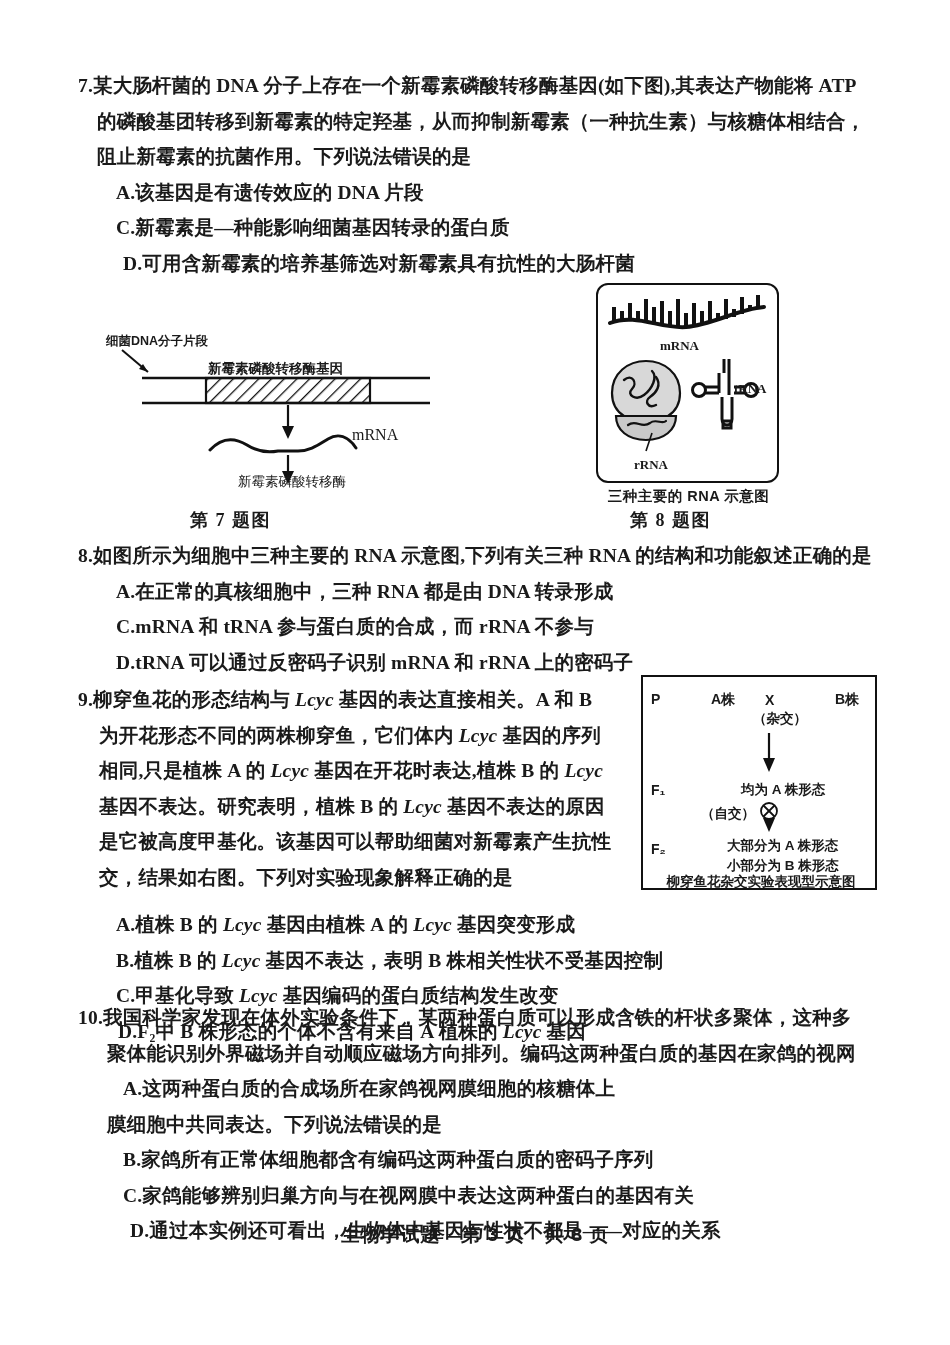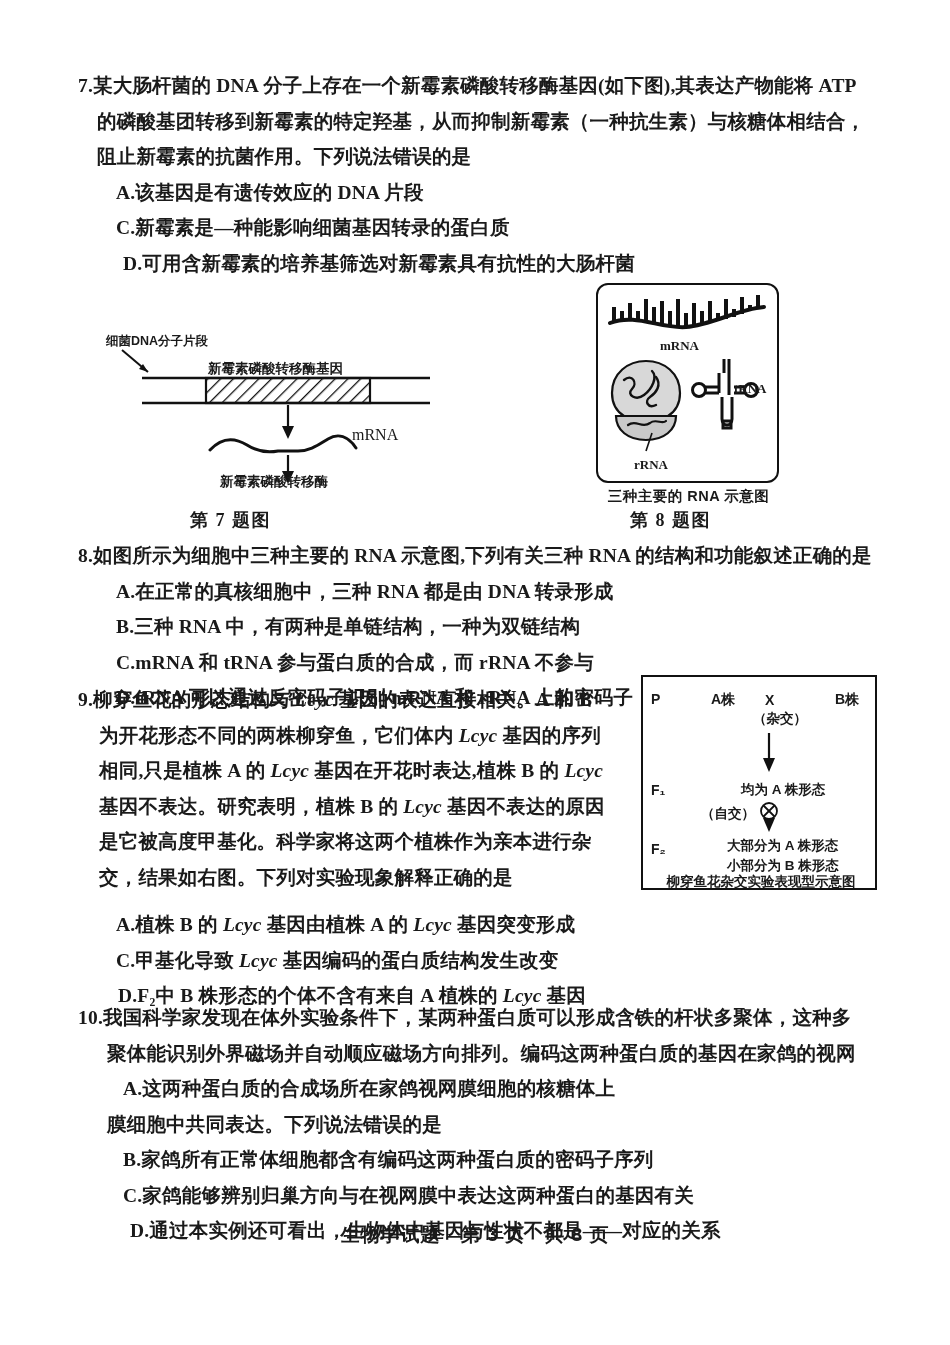--- a/index.html
+++ b/index.html
@@ -42,22 +42,22 @@
     position: absolute; left: 108px; top: 27px;
     font-size: 13.5px; font-weight: 700; white-space: nowrap;
     font-family: "Liberation Sans", sans-serif;
   }
   #fig7 .lbl-mrna {
     position: absolute; left: 252px; top: 93px;
     font-size: 16px; white-space: nowrap;
     font-family: "Liberation Serif", serif;
   }
   #fig7 .lbl-enzyme {
-    position: absolute; left: 120px; top: 140px;
-    font-size: 13.5px; font-weight: 700; white-space: nowrap;
+    position: absolute; left: 138px; top: 140px;
+    font-size: 13.5px; font-weight: 400; white-space: nowrap;
     font-family: "Liberation Sans", sans-serif;
   }
   #fig7 svg { position: absolute; left: 0; top: 0; }
 
   
   #fig8 {
     position: absolute; left: 596px; top: 283px;
     width: 183px; height: 200px;
     border: 2px solid #111;
     border-radius: 12px;
@@ -221,35 +221,35 @@
     <div class="cap-mrna">mRNA</div>
     <div class="cap-trna">tRNA</div>
     <div class="cap-rrna">rRNA</div>
   </div>
   <div class="fig8-caption">三种主要的 RNA 示意图</div>
   <div class="fig-label" style="left:630px; top:508px;">第 8 题图</div>
 
   <div class="q-block" style="left:78px; top:538px;">
     <div class="q-line">8.如图所示为细胞中三种主要的 RNA 示意图,下列有关三种 RNA 的结构和功能叙述正确的是</div>
     <div class="q-line opt" style="padding-left:38px;">A.在正常的真核细胞中，三种 RNA 都是由 DNA 转录形成</div>
-    <div class="q-line opt" style="padding-left:38px;">B.三种 RNA 中，有两种是单链结构，一种为双链结构</div>
     <div class="q-line opt" style="padding-left:38px;">C.mRNA 和 tRNA 参与蛋白质的合成，而 rRNA 不参与</div>
     <div class="q-line opt" style="padding-left:38px;">D.tRNA 可以通过反密码子识别 mRNA 和 rRNA 上的密码子</div>
   </div>
 
   <div class="q-block" style="left:78px; top:682px;">
     <div class="q-line">
       9.柳穿鱼花的形态结构与 <i>Lcyc</i> 基因的表达直接相关。A 和 B
     </div>
     <div class="q-line" style="padding-left:21px;">为开花形态不同的两株柳穿鱼，它们体内 <i>Lcyc</i> 基因的序列</div>
     <div class="q-line" style="padding-left:21px;">相同,只是植株 A 的 <i>Lcyc</i> 基因在开花时表达,植株 B 的 <i>Lcyc</i></div>
     <div class="q-line" style="padding-left:21px;">基因不表达。研究表明，植株 B 的 <i>Lcyc</i> 基因不表达的原因</div>
-    <div class="q-line" style="padding-left:21px;">是它被高度甲基化。科学家将这两个植株作为亲本进行杂</div>
+    <div class="q-line" style="padding-left:21px;">是它被高度甲基化。该基因可以帮助细菌对新霉素产生抗性</div>
     <div class="q-line" style="padding-left:21px;">交，结果如右图。下列对实验现象解释正确的是</div>
     <div class="q-line opt" style="padding-left:38px;margin-top:12px;">A.植株 B 的 <i>Lcyc</i> 基因由植株 A 的 <i>Lcyc</i> 基因突变形成</div>
+    <div class="q-line opt" style="padding-left:38px;">B.植株 B 的 <i>Lcyc</i> 基因不表达，表明 B 株相关性状不受基因控制</div>
     <div class="q-line opt" style="padding-left:38px;">C.甲基化导致 <i>Lcyc</i> 基因编码的蛋白质结构发生改变</div>
     <div class="q-line opt" style="padding-left:40px;">D.F₂中 B 株形态的个体不含有来自 A 植株的 <i>Lcyc</i> 基因</div>
   </div>
 
   <div id="fig9">
     <svg width="232" height="211" viewBox="0 0 232 211">
 
       <line x1="126" y1="56" x2="126" y2="86" stroke="#111" stroke-width="2.2"></line>
       <polygon points="126,95 120,81 132,81" fill="#111"></polygon>
 

